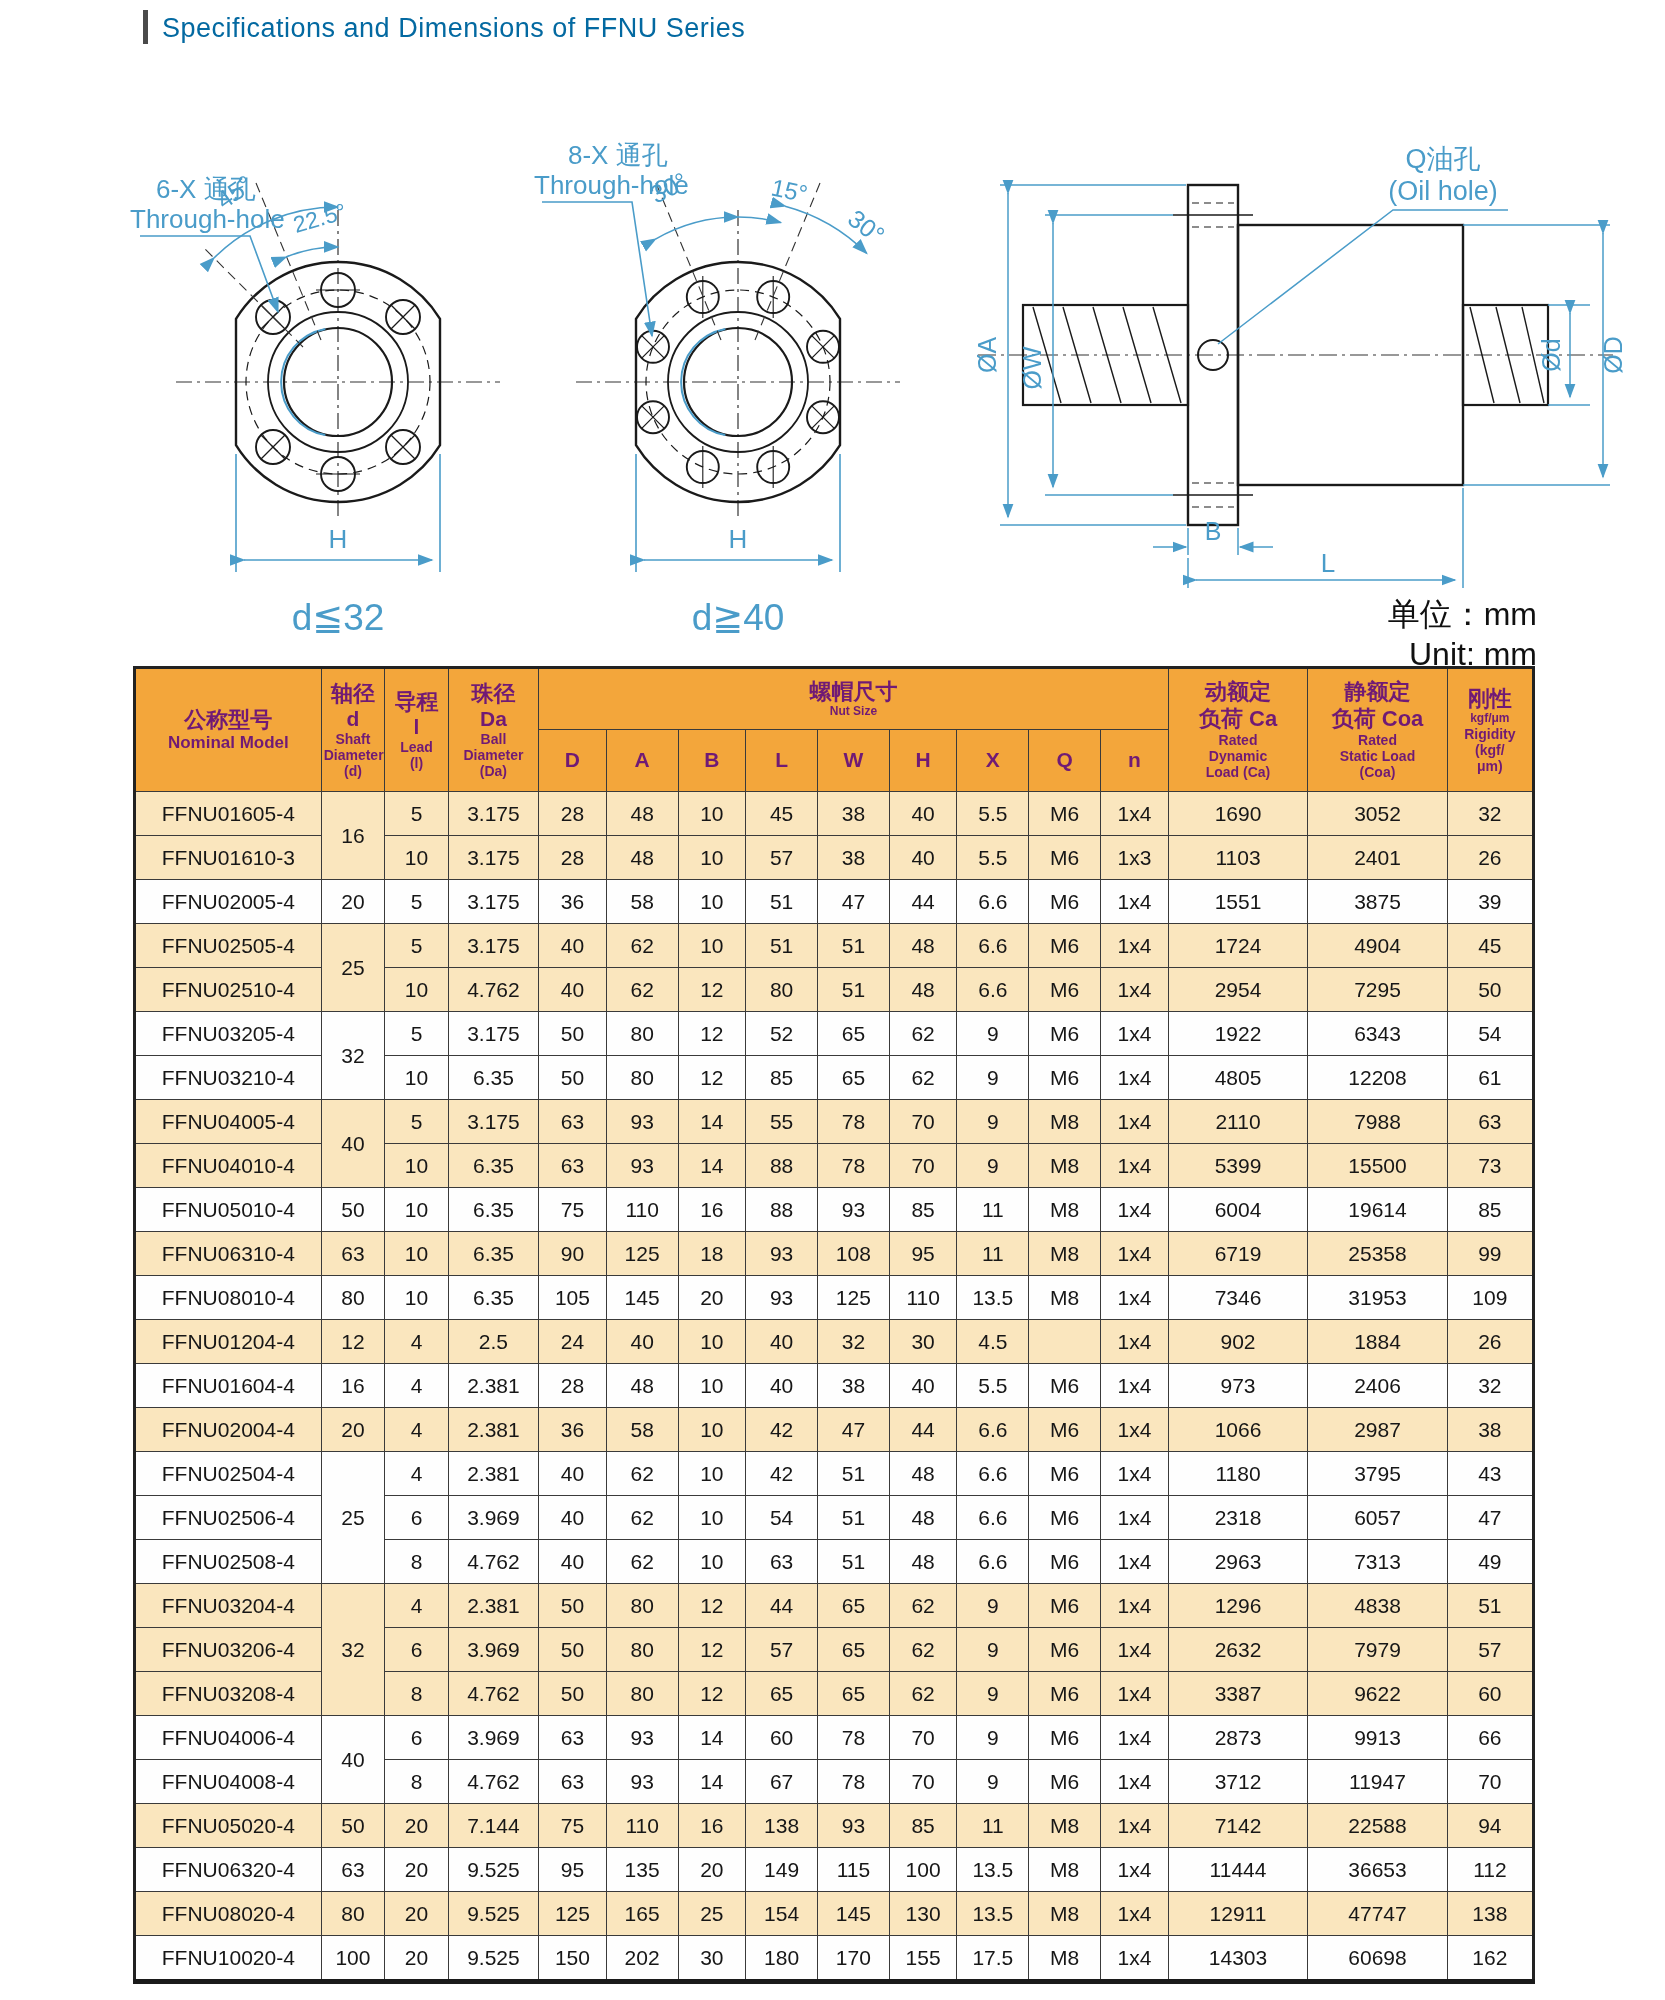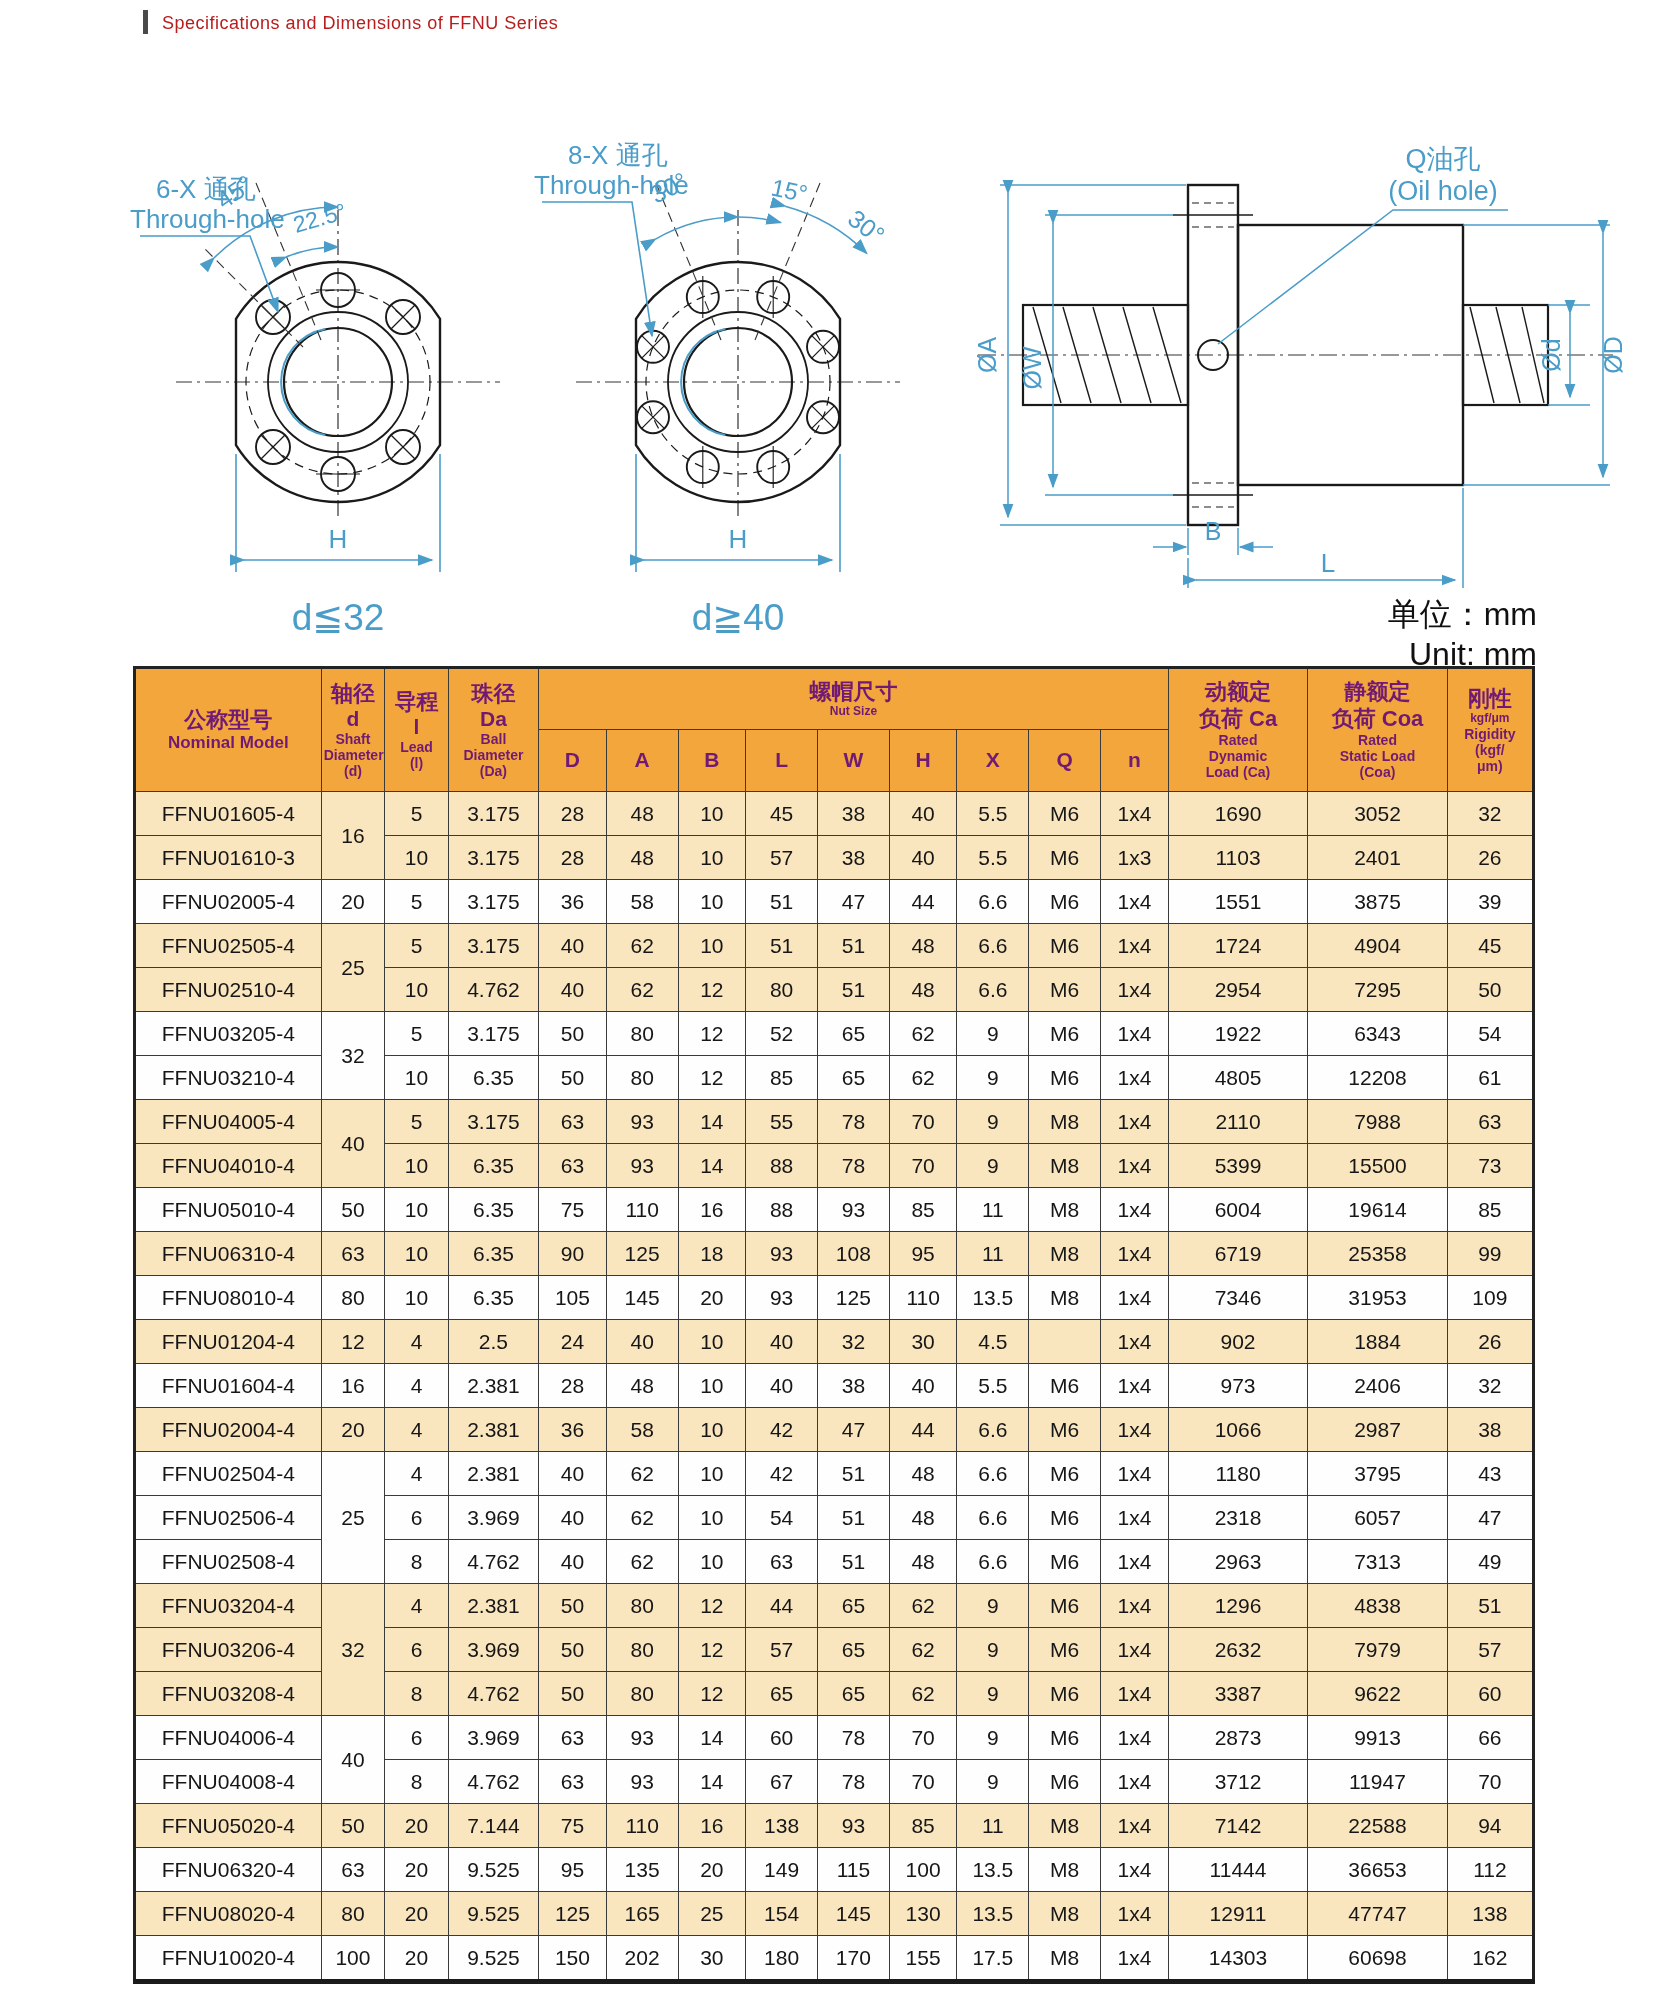--- a/index.html
+++ b/index.html
@@ -6,21 +6,21 @@
   body{
     width:1665px;height:2000px;position:relative;background:#ffffff;
     font-family:"Liberation Sans","DejaVu Sans",sans-serif;color:#1a1a1a;
     overflow:hidden;
   }
   
   .title-block{position:absolute;left:143px;top:10px;display:flex;align-items:stretch;}
   .title-bar{width:5px;background:#4a4a4a;margin-right:14px;}
   .title-zh{font-size:41px;font-weight:bold;color:#e8872f;letter-spacing:1px;line-height:1.05;}
   .title-arrow{color:#f2a33c;font-weight:bold;margin-left:6px;}
-  .subtitle-en{font-size:18px;color:#b91c1c;margin-top:3px;letter-spacing:0.5px;}
+  .subtitle-en{font-size:27px;color:#0369a1;margin-top:3px;letter-spacing:0.5px;}
   
   .drawing{position:absolute;}
   svg text{font-family:"Liberation Sans","DejaVu Sans",sans-serif;}
   .blue{fill:#4a9cc9;}
   
   .unit-label{position:absolute;right:128px;top:594px;text-align:right;font-size:32px;color:#101010;line-height:1.25;}
   
   .spec-table-wrap{position:absolute;left:133px;top:666px;}
   table.spec{border-collapse:collapse;table-layout:fixed;width:1402px;border:3px solid #222;border-bottom:5px solid #1a1a1a;}
   table.spec th,table.spec td{

